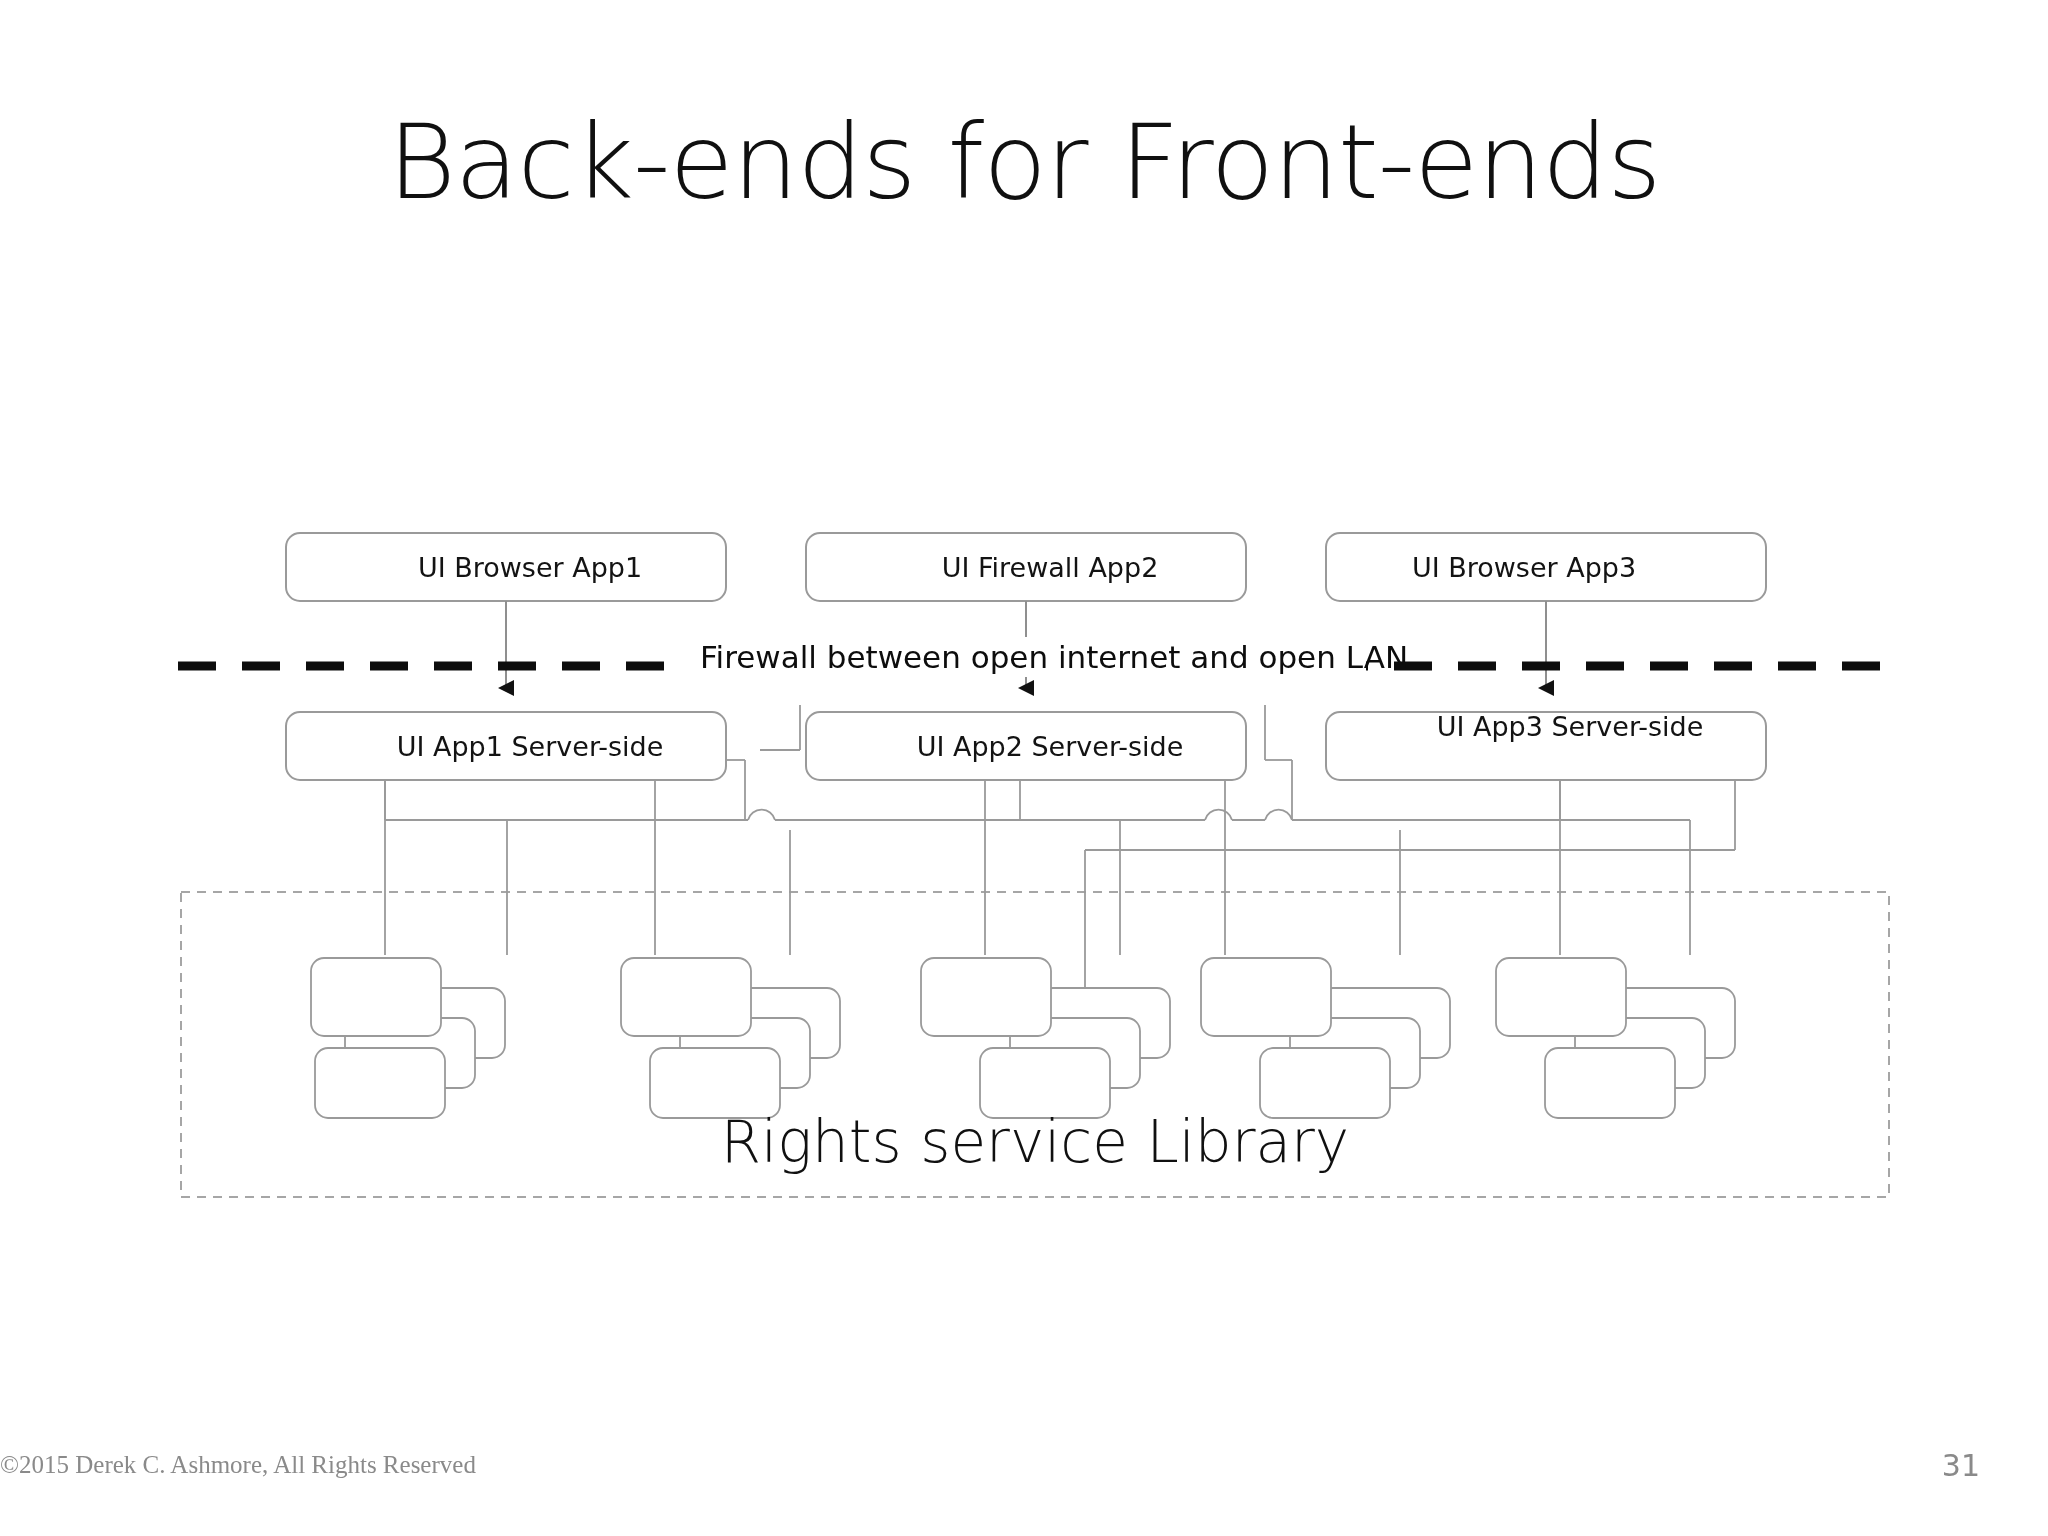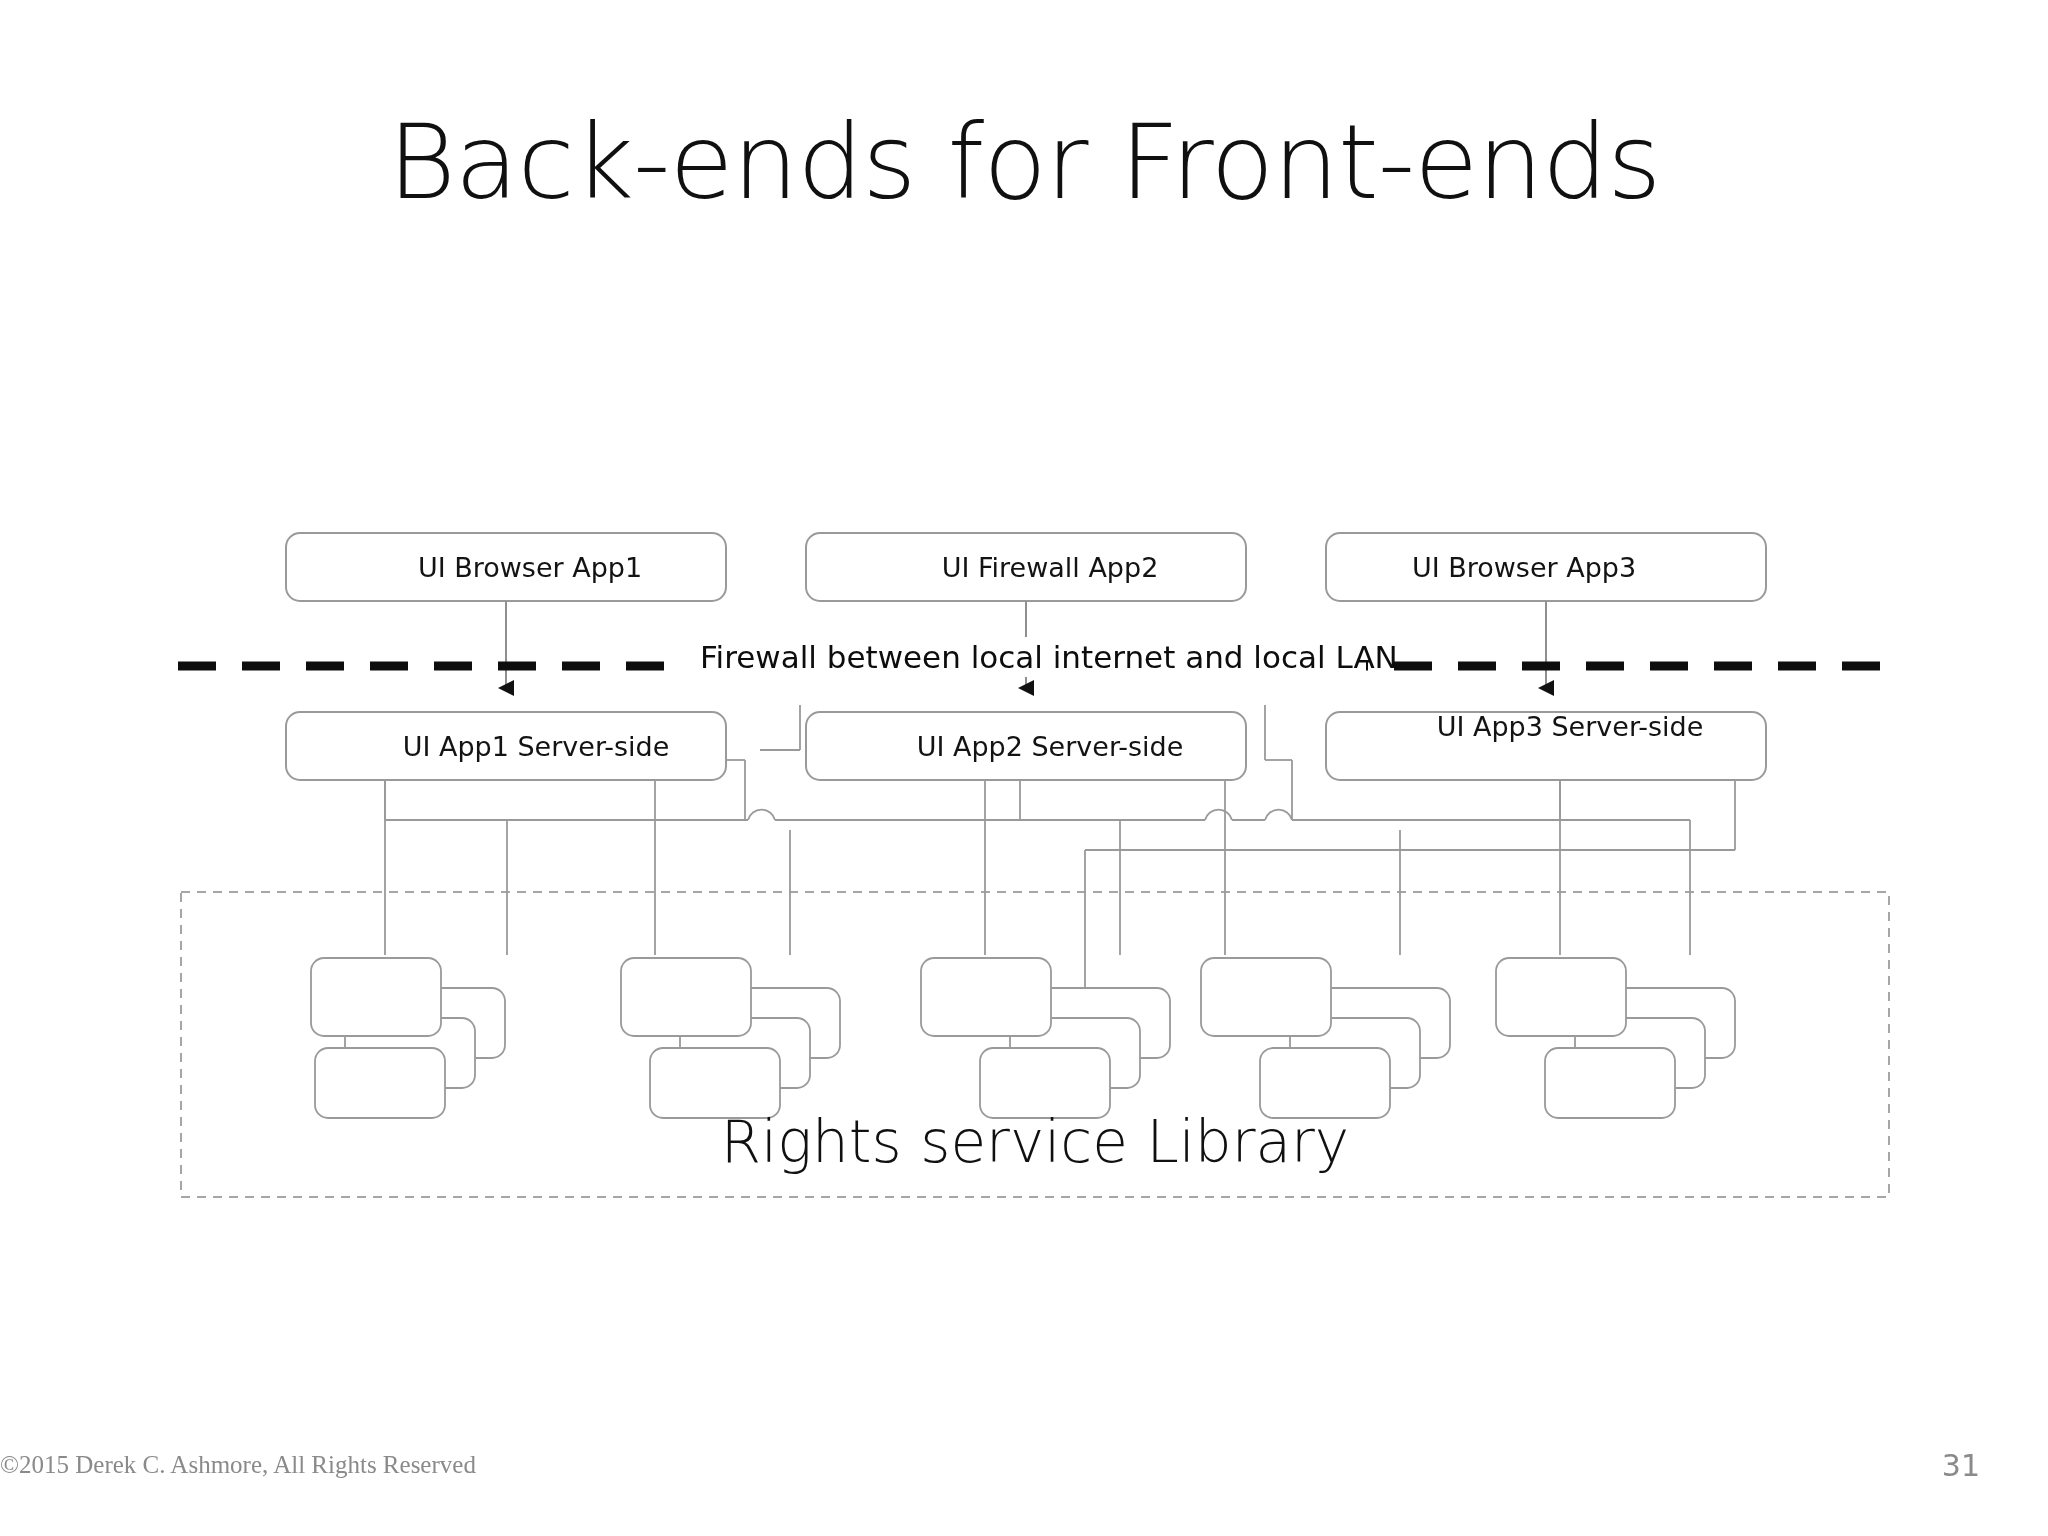--- a/index.html
+++ b/index.html
@@ -234,24 +234,24 @@
           <rect x="1496" y="958" width="130" height="78" rx="13" ry="13"></rect>
         </g>
       </g>
     </svg>
   </div>
 
   <div class="node-label" style="left:286px; top:533px; width:440px; height:68px;">UI Browser App1</div>
   <div class="node-label" style="left:806px; top:533px; width:440px; height:68px;">UI Firewall App2</div>
   <div class="node-label" style="left:1326px; top:533px; width:348px; height:68px;">UI Browser App3</div>
 
-  <div class="node-label" style="left:292px; top:712px; width:440px; height:68px;">UI App1 Server-side</div>
+  <div class="node-label" style="left:286px; top:712px; width:440px; height:68px;">UI App1 Server-side</div>
   <div class="node-label" style="left:806px; top:712px; width:440px; height:68px;">UI App2 Server-side</div>
   <div class="node-label" style="left:1326px; top:692px; width:440px; height:68px;">UI App3 Server-side</div>
 
-  <div class="firewall-label">Firewall between local internet and local LAN</div>
+  <div class="firewall-label">Firewall between open internet and open LAN</div>
 
   <div class="library-label">Rights service Library</div>
 
   <div class="footer-copyright">©2015 Derek C. Ashmore, All Rights Reserved</div>
   <div class="footer-pagenum">31</div>
 
 </div>
 
 </body></html>

